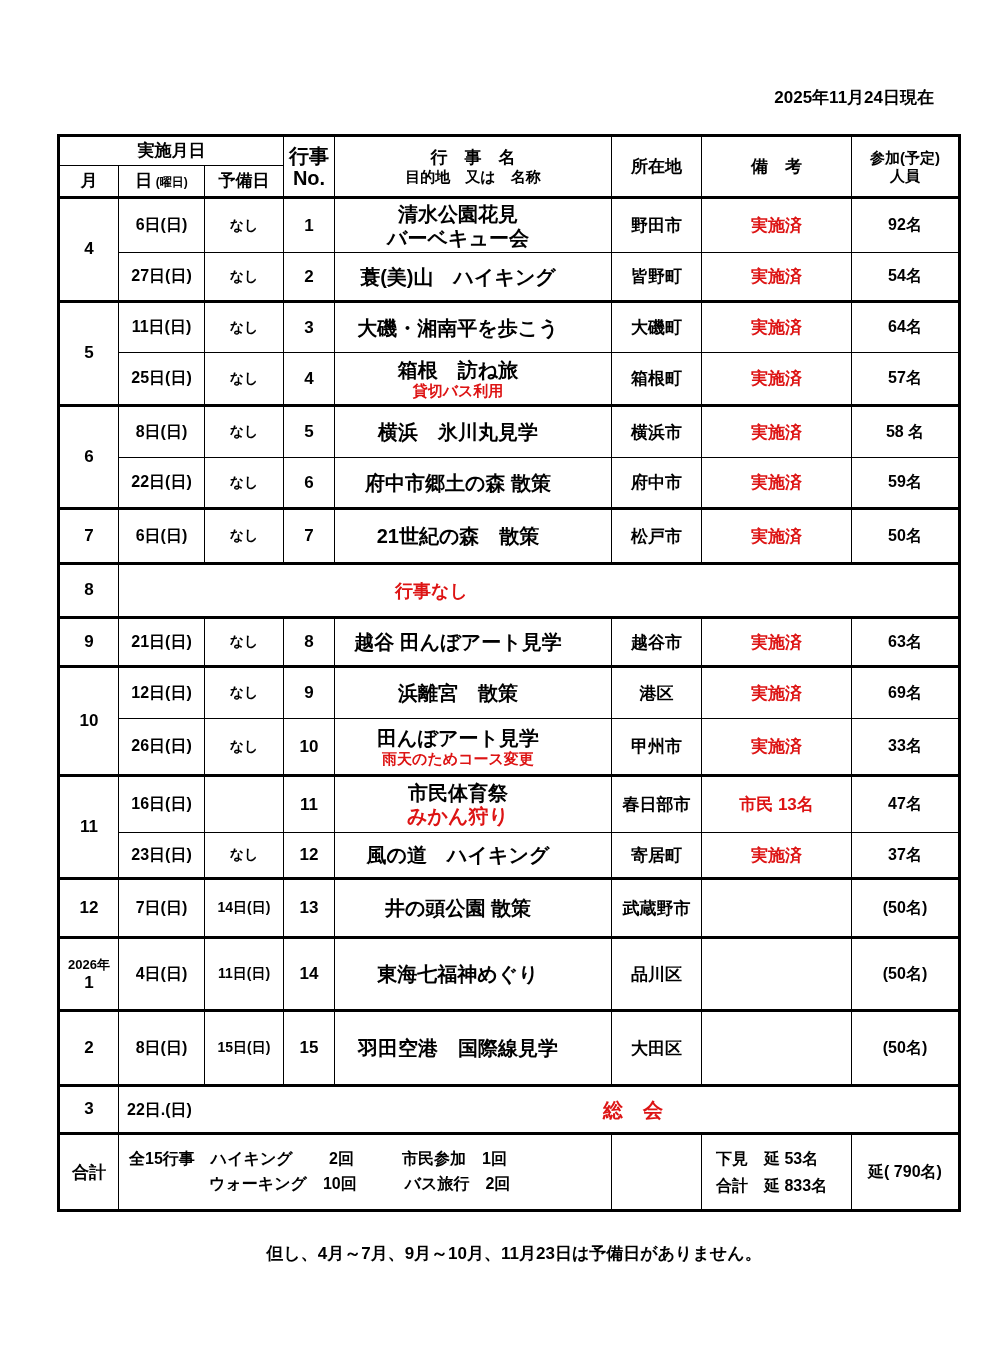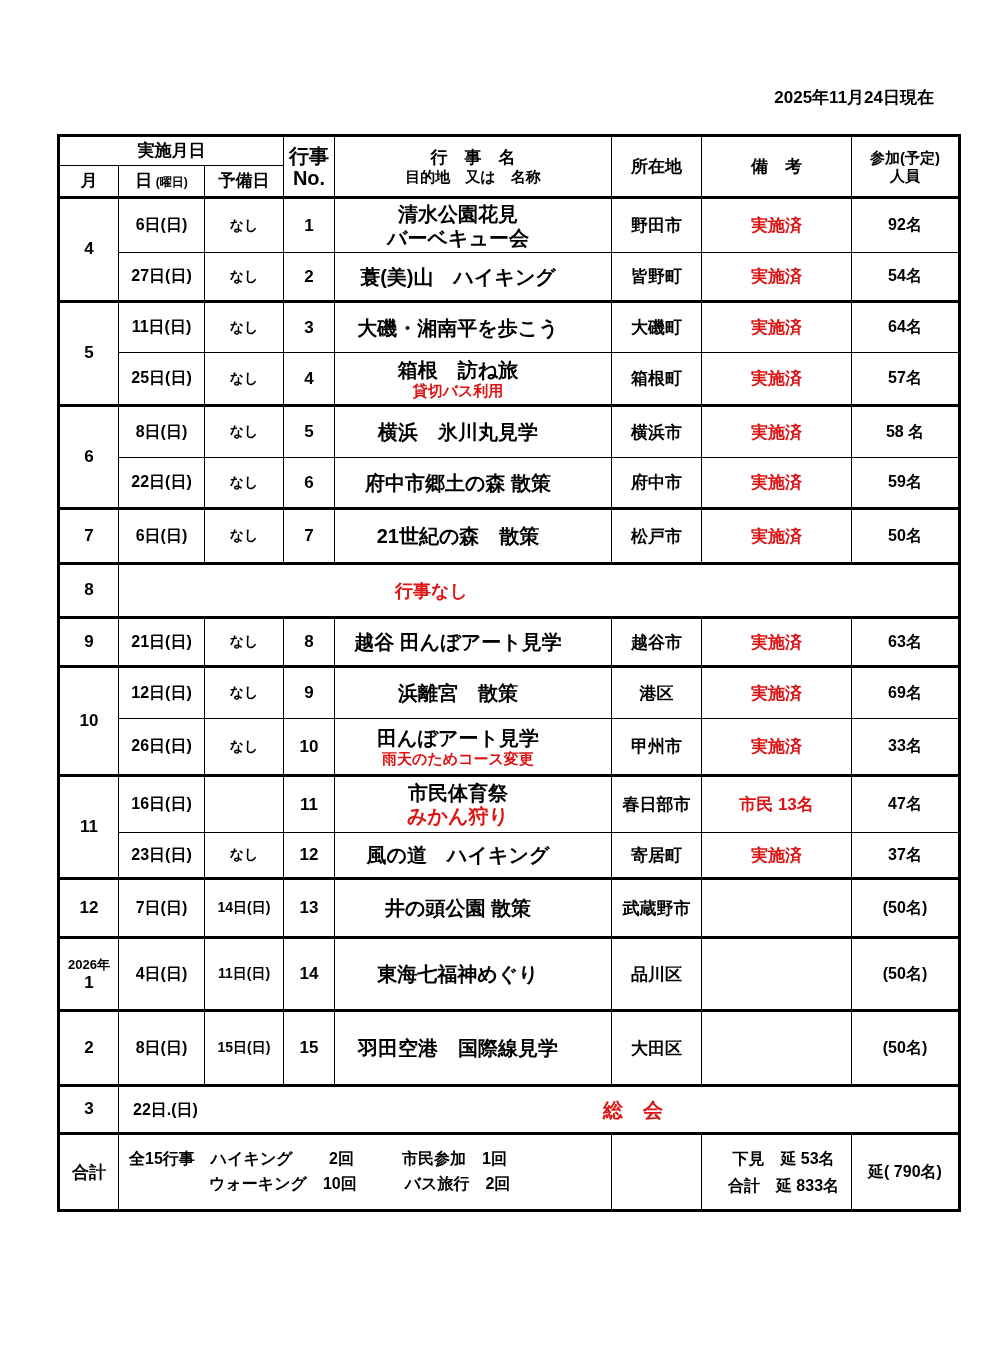--- a/index.html
+++ b/index.html
@@ -44,26 +44,26 @@
   .name-line{font-size:20px;line-height:1.2;}
   .sub-small{font-size:15px;line-height:1.15;color:var(--red);}
   .sub-big{font-size:20px;line-height:1.15;color:var(--red);}
   .c-place{font-size:17px;}
   .c-note{font-size:17px;}
   .c-count{font-size:16px;}
   .red{color:var(--red);}
   
   .c-merged{position:relative;text-align:left;}
   .noevent{position:absolute;left:276px;top:50%;transform:translateY(-50%);font-size:18px;font-weight:bold;}
-  .soukai-date{position:absolute;left:14px;top:50%;transform:translateY(-50%);font-size:16px;font-weight:bold;}
+  .soukai-date{position:absolute;left:8px;top:50%;transform:translateY(-50%);font-size:16px;font-weight:bold;}
   .soukai{position:absolute;left:484px;top:50%;transform:translateY(-50%);font-size:20px;font-weight:bold;}
   
   .c-summary{text-align:left;}
   .sum-line{font-size:16px;line-height:1.55;padding-left:10px;white-space:pre;}
-  .c-note2{text-align:center;}
+  .c-note2{text-align:left;}
   .note-line{font-size:16px;line-height:1.7;padding-left:14px;white-space:pre;}
   .total-count{font-size:16px;}
   
   .footer{margin-top:30px;text-align:center;padding-left:28px;}
   .f-line{font-size:17px;line-height:24px;font-weight:bold;}
   .f-red{color:var(--red);font-size:18px;line-height:26px;}
 </style>
 </head>
 <body>
 
@@ -334,13 +334,14 @@
         <td class="c-note2">
           <div class="note-line">下見　延 53名</div>
           <div class="note-line">合計　延 833名</div>
         </td>
         <td class="c-count total-count">延( 790名)</td>
       </tr>
     </tbody>
 </table>
 
 <div class="footer">
+  <div class="f-line">但し、4月～7月、9月～10月、11月23日は予備日がありません。</div>
 </div>
 
 </body></html>

